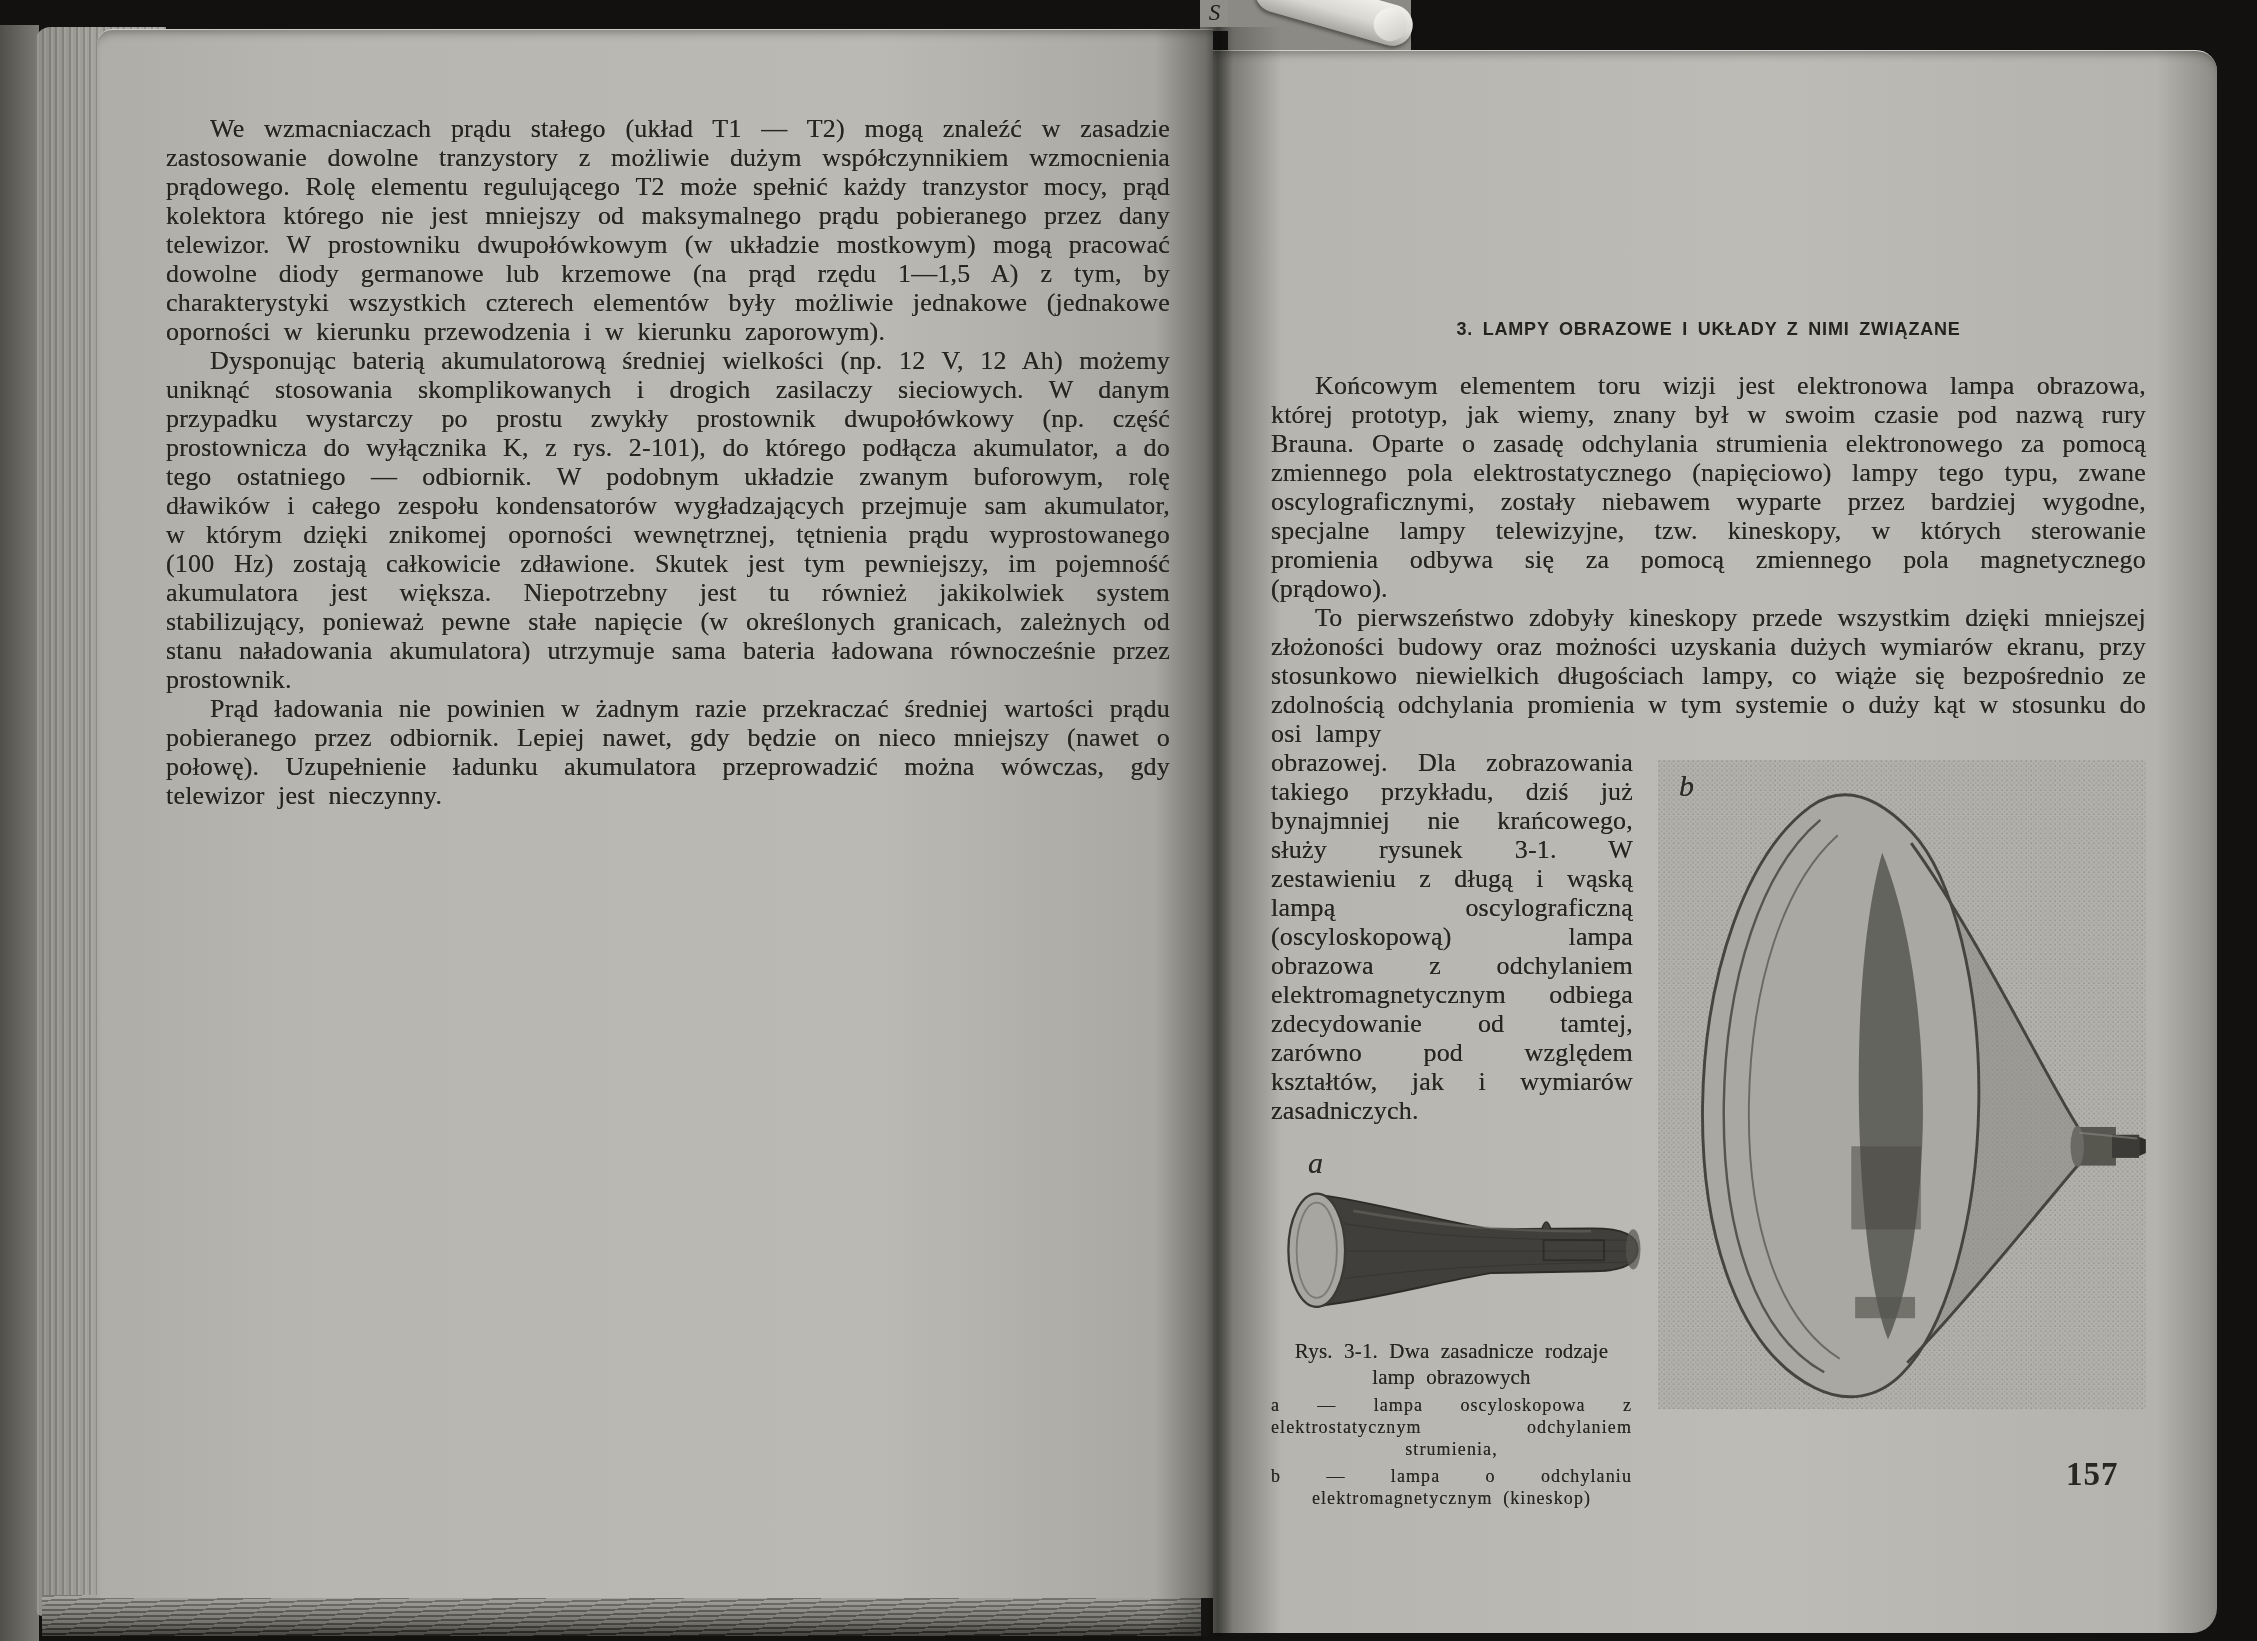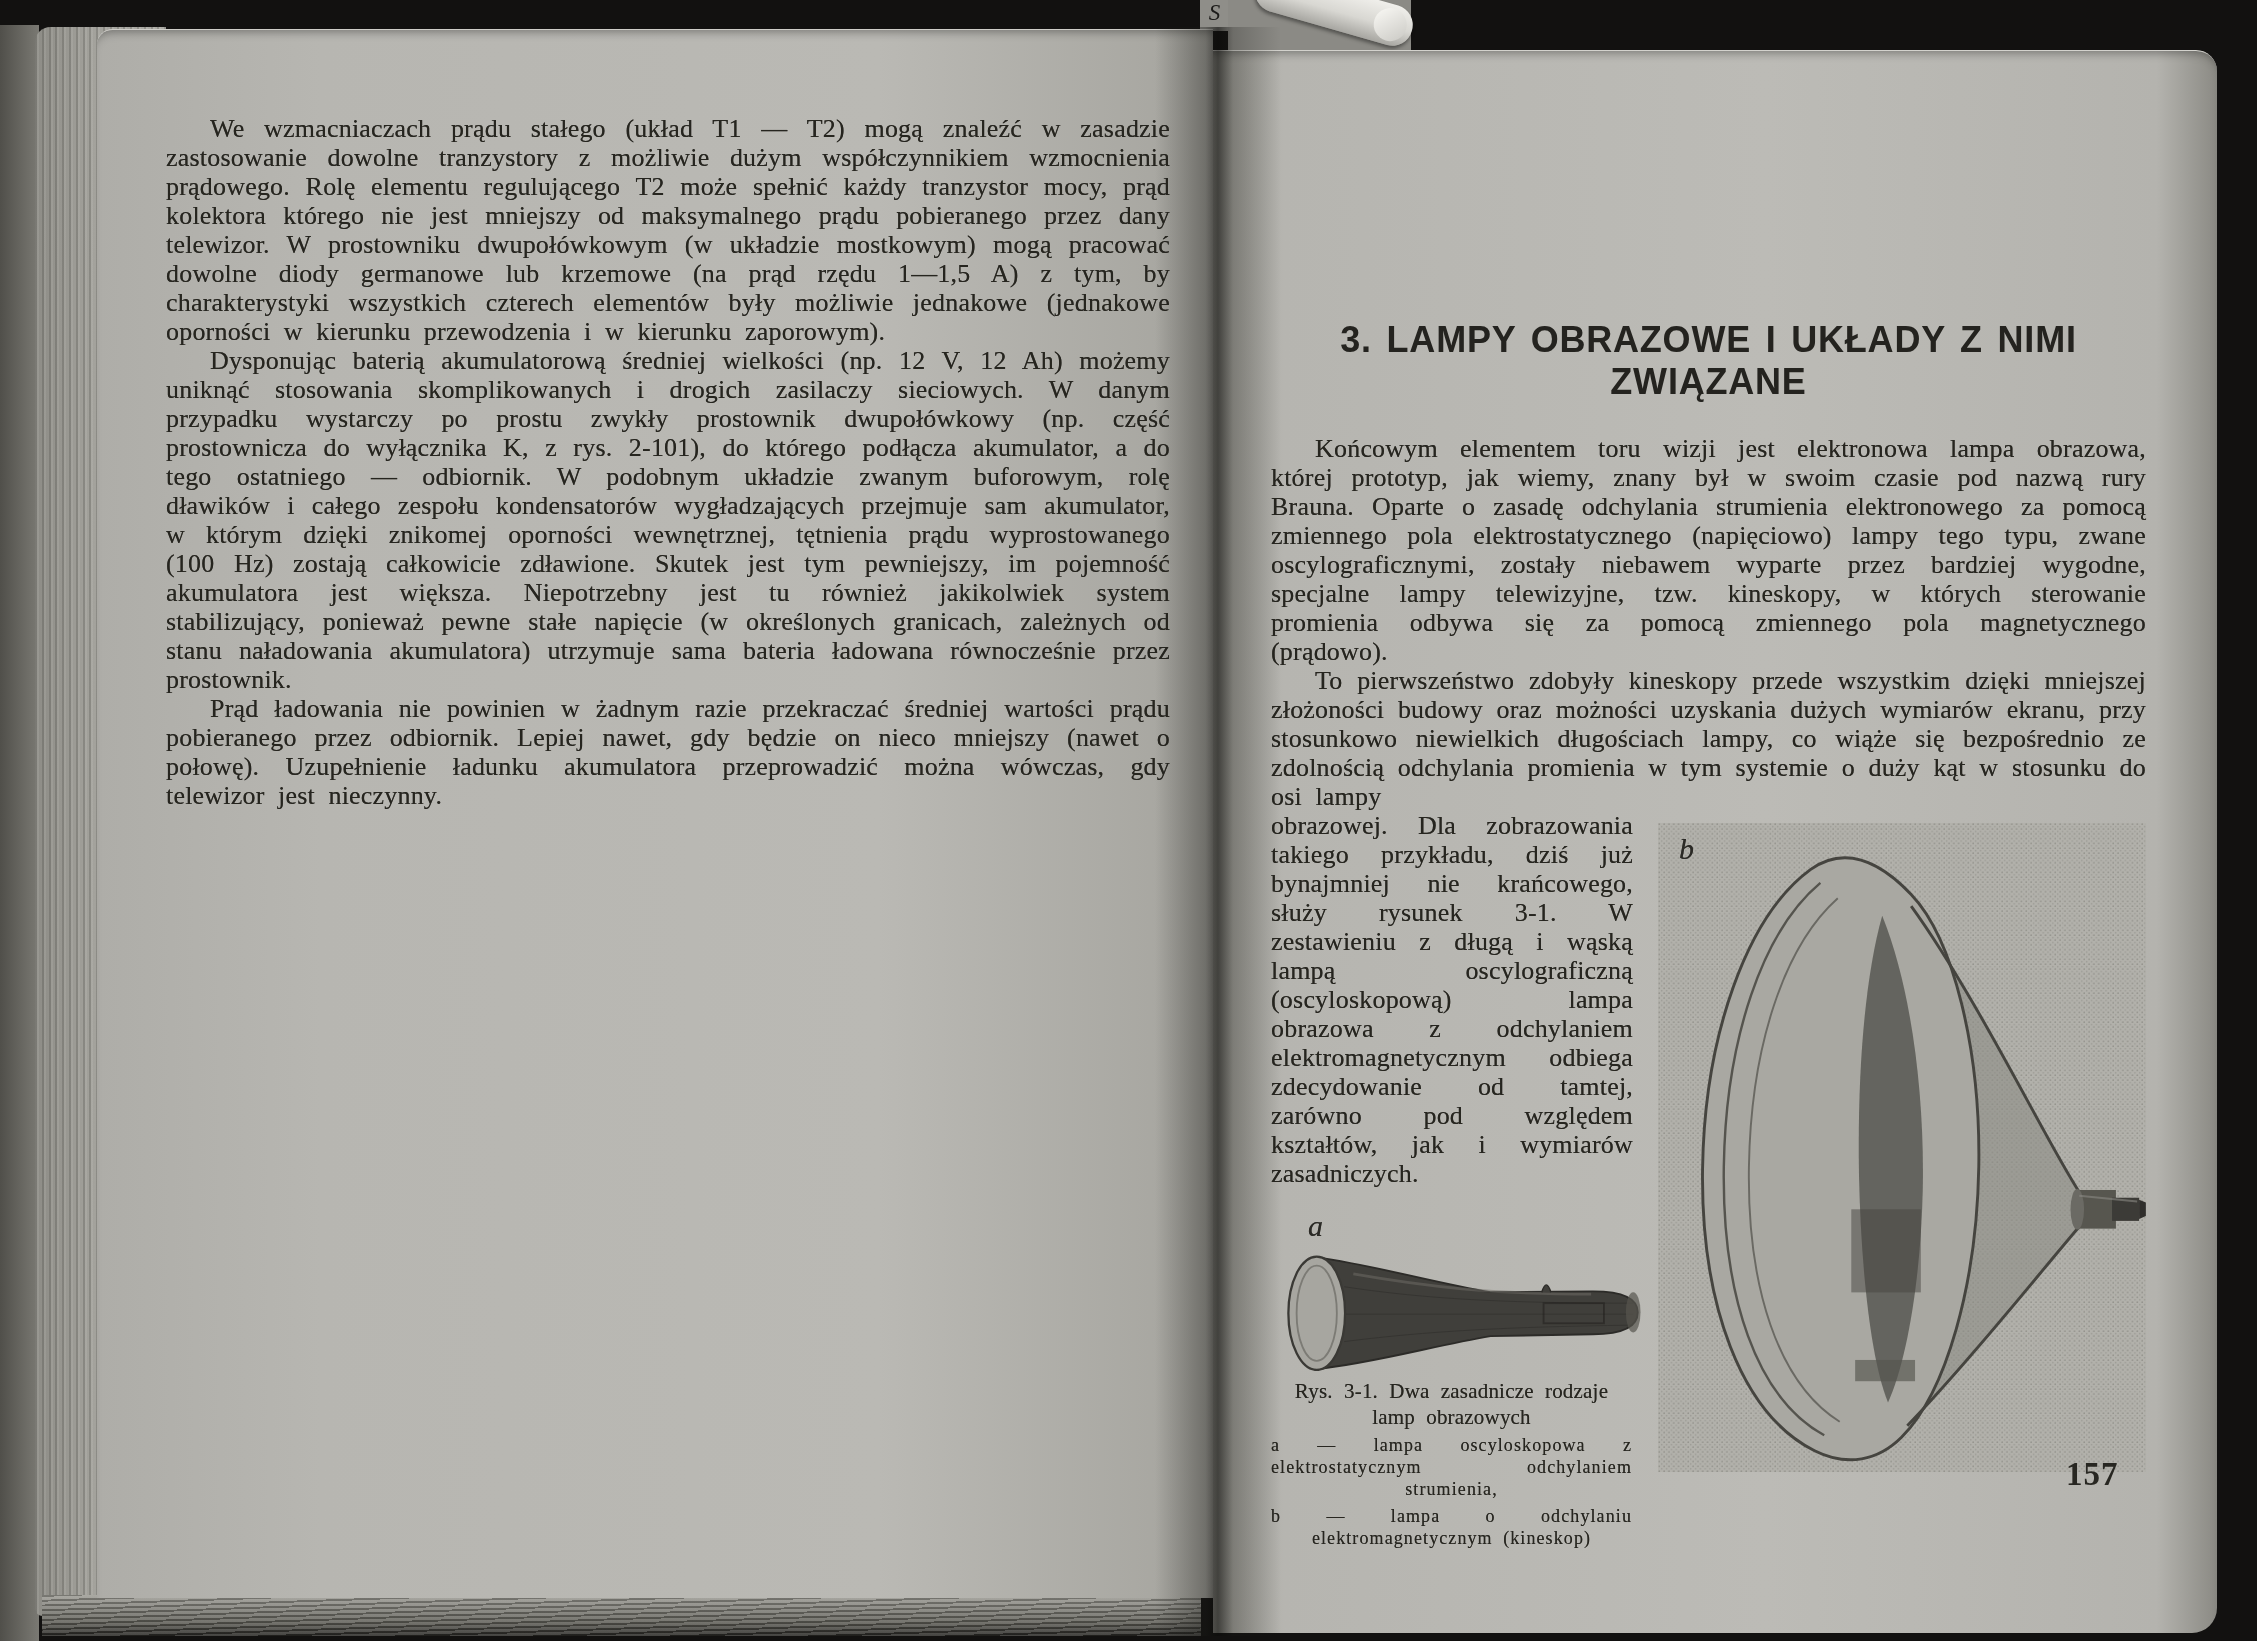--- a/index.html
+++ b/index.html
@@ -42,30 +42,30 @@
     box-shadow:0 2.9px 3.9px rgba(0,0,0,.4);}
   .bookmark-roll::after{content:"";position:absolute;right:5.8px;top:3.9px;width:33px;height:33px;
     border-radius:50%;background:linear-gradient(135deg,#fbfaf6,#c9c8c3);}
   
   .bodytext{color:#26251f;font-size:26px;line-height:29px;text-align:justify;
     word-spacing:6.8px;letter-spacing:0.2px;text-shadow:0 0 0.6px rgba(35,34,30,.65);}
   .para{margin:0;text-indent:44px;}
   .para.noindent{text-indent:0;}
   .lp-text{position:absolute;left:166px;top:114px;width:1004px;z-index:4;}
   .rp-content{position:absolute;left:1271px;top:319px;width:875px;z-index:4;}
-  .rp-heading{font-family:"Liberation Sans",sans-serif;font-weight:bold;font-size:36px;
+  .rp-heading{font-family:"Liberation Sans",sans-serif;font-weight:bold;font-size:18px;
     color:#24231f;text-align:center;letter-spacing:0.8px;word-spacing:3.9px;margin:0 0 31px 0;}
   .rp-wrap::after{content:"";display:block;clear:both;}
   .figure-b{float:right;width:488px;height:649px;margin:11.6px 0 0 25px;position:relative;}
   .fig-label{font-style:italic;font-size:30px;color:#2b2a26;line-height:29px;}
   .label-b{position:absolute;left:21px;top:11.6px;}
   .fig-a-block{margin-top:23px;width:361px;}
   .label-a{margin-left:37px;}
   .fig-a-svg{margin-top:9.7px;}
-  .caption{width:361px;margin-top:1px;color:#26251f;}
+  .caption{width:361px;margin-top:24px;color:#26251f;}
   .caption-title{font-size:21px;line-height:26px;text-align:center;word-spacing:5.8px;
     text-shadow:0 0 0.5px rgba(35,34,30,.6);}
   .caption-detail{font-size:18px;line-height:22px;text-align:justify;text-align-last:center;
     letter-spacing:1.1px;word-spacing:4.8px;margin-top:4.8px;text-shadow:0 0 0.4px rgba(35,34,30,.6);}
   .page-number{position:absolute;left:2066px;top:1456px;width:87px;z-index:4;
     font-size:33px;font-weight:bold;color:#282722;letter-spacing:1px;}
 </style>
 </head>
 <body>
 

